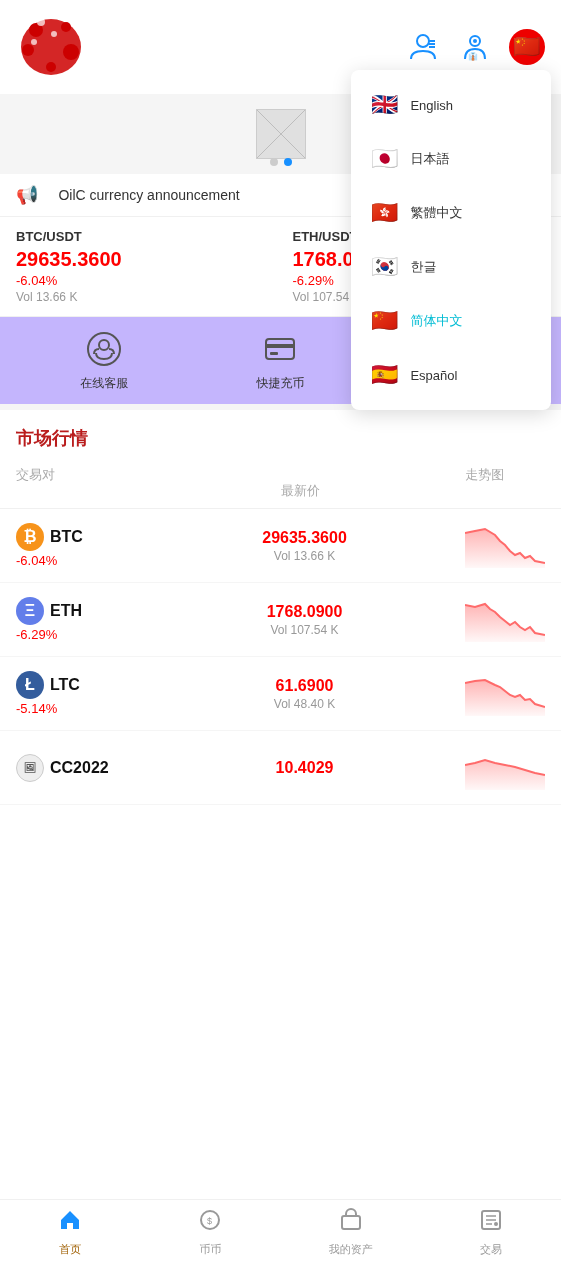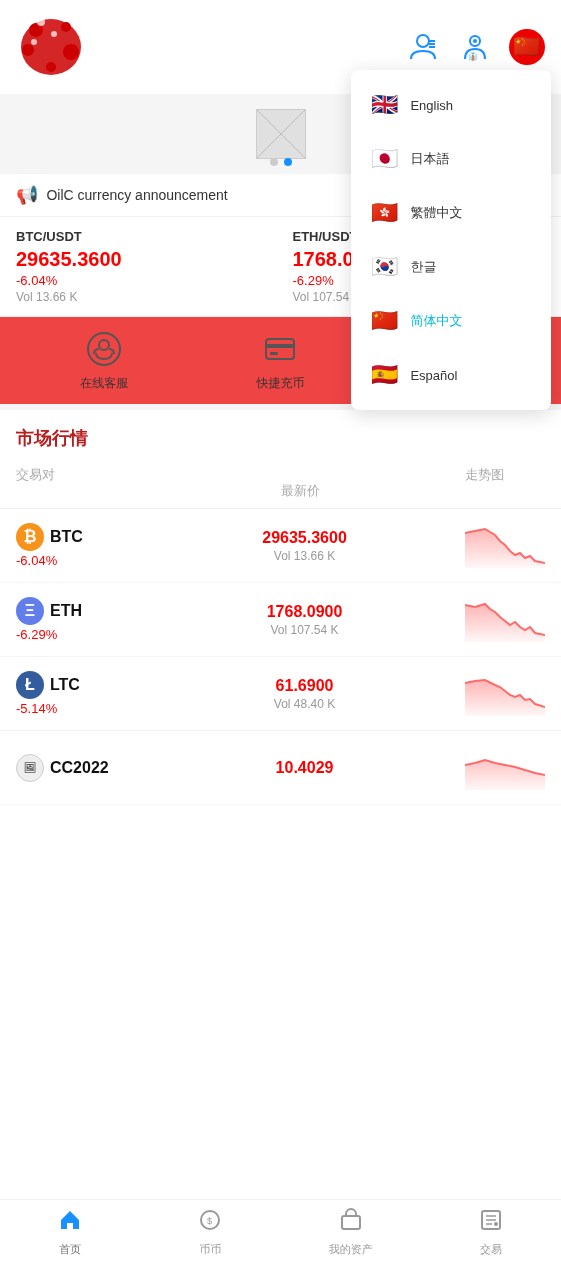--- a/index.html
+++ b/index.html
@@ -94,20 +94,21 @@
       gap: 8px;
       border-bottom: 1px solid #f0f0f0;
     }
     .announce-icon {
       font-size: 18px;
       color: #1890ff;
     }
     .announce-text {
       font-size: 14px;
       color: #333;
+      margin-left: 12px;
     }
 
     
     .ticker-row {
       display: flex;
       padding: 12px 16px;
       gap: 24px;
       border-bottom: 1px solid #f0f0f0;
       background: #fff;
     }
@@ -131,21 +132,21 @@
     }
     .ticker-vol {
       font-size: 12px;
       color: #999;
     }
 
     
     .quick-actions {
       display: flex;
       padding: 12px 16px;
-      background: #ef4444;
+      background: #c4b5fd;
       border-bottom: 6px solid #f5f5f5;
       gap: 0;
     }
     .quick-action-item {
       flex: 1;
       display: flex;
       flex-direction: column;
       align-items: center;
       gap: 6px;
       cursor: pointer;
@@ -240,21 +241,21 @@
       align-items: center;
       gap: 4px;
       cursor: pointer;
     }
     .nav-icon {
       font-size: 22px;
     }
     .nav-label {
       font-size: 11px;
     }
-    .nav-active { color: #737373; }
+    .nav-active { color: #a16207; }
     .nav-inactive { color: #999; }
 
     
     .lang-dropdown {
       position: absolute;
       top: 70px;
       right: 10px;
       width: 200px;
       background: #fff;
       border-radius: 8px;

